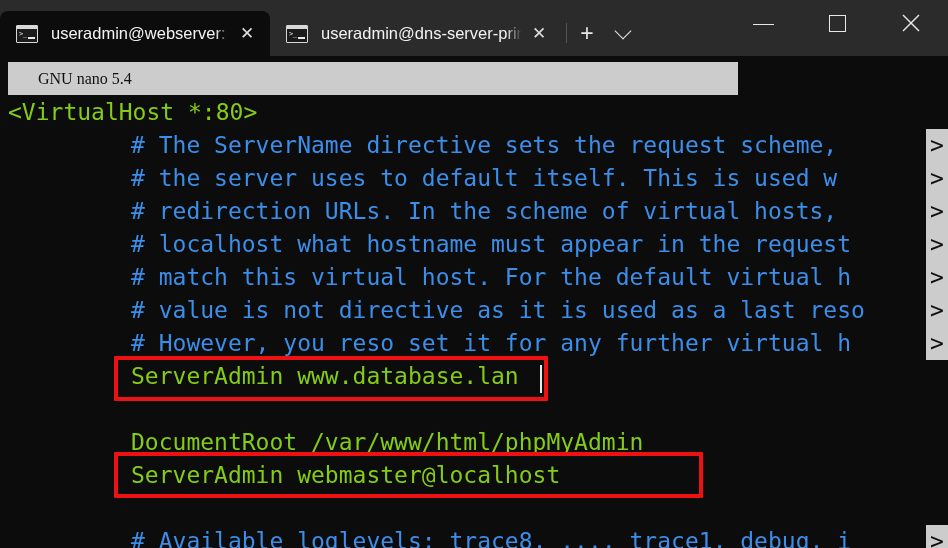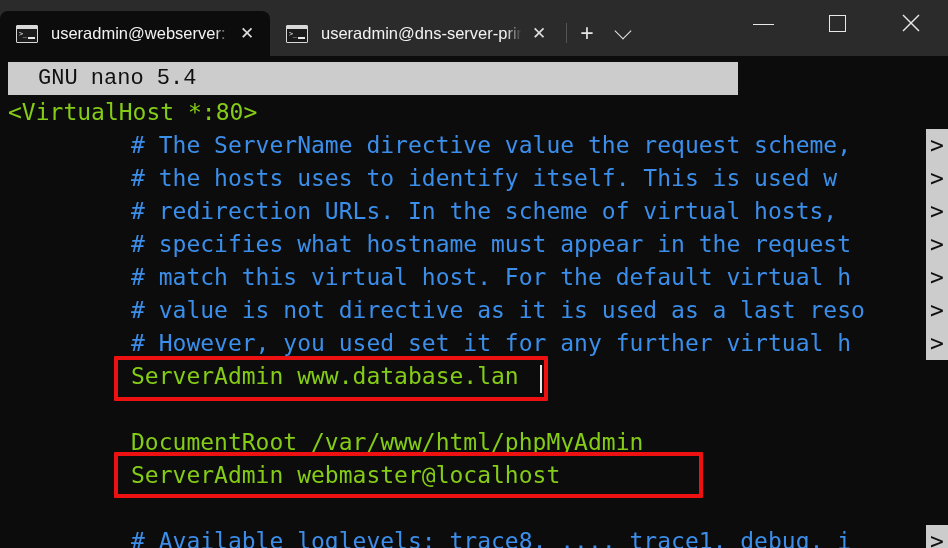--- a/index.html
+++ b/index.html
@@ -180,22 +180,22 @@
 
   
   .nano-bar {
     position: absolute;
     top: 62px;
     left: 8px;
     width: 730px;
     height: 33px;
     background: #cccccc;
     color: #101010;
-    font-family: Liberation Mono, monospace;
-    font-size: 22px;
+    font-family: Liberation Serif, serif;
+    font-size: 16px;
     line-height: 33px;
     white-space: pre;
     overflow: hidden;
   }
   .nano-bar .nb-ver { position: absolute; left: 30px; top: 0; }
   .nano-bar .nb-file { position: absolute; left: 438px; top: 0; }
 
   
   .editor {
     position: absolute;
@@ -309,51 +309,51 @@
     <span class="nb-ver">GNU nano 5.4</span>
   </div>
 
   <div class="editor">
 
     <div class="row">
       <span class="txt c-plain" style="left:8px">&lt;VirtualHost *:80&gt;</span>
     </div>
 
     <div class="row">
-      <span class="txt c-comment" style="left:131px"># The ServerName directive value the request scheme,</span>
-      <span class="cont">&gt;</span>
-    </div>
-
-    <div class="row">
-      <span class="txt c-comment" style="left:131px"># the hosts uses to identify itself. This is used w</span>
+      <span class="txt c-comment" style="left:131px"># The ServerName directive sets the request scheme,</span>
+      <span class="cont">&gt;</span>
+    </div>
+
+    <div class="row">
+      <span class="txt c-comment" style="left:131px"># the server uses to default itself. This is used w</span>
       <span class="cont">&gt;</span>
     </div>
 
     <div class="row">
       <span class="txt c-comment" style="left:131px"># redirection URLs. In the scheme of virtual hosts,</span>
       <span class="cont">&gt;</span>
     </div>
 
     <div class="row">
-      <span class="txt c-comment" style="left:131px"># specifies what hostname must appear in the request</span>
+      <span class="txt c-comment" style="left:131px"># localhost what hostname must appear in the request</span>
       <span class="cont">&gt;</span>
     </div>
 
     <div class="row">
       <span class="txt c-comment" style="left:131px"># match this virtual host. For the default virtual h</span>
       <span class="cont">&gt;</span>
     </div>
 
     <div class="row">
       <span class="txt c-comment" style="left:131px"># value is not directive as it is used as a last reso</span>
       <span class="cont">&gt;</span>
     </div>
 
     <div class="row">
-      <span class="txt c-comment" style="left:131px"># However, you used set it for any further virtual h</span>
+      <span class="txt c-comment" style="left:131px"># However, you reso set it for any further virtual h</span>
       <span class="cont">&gt;</span>
     </div>
 
     <div class="row">
       <span class="txt c-plain" style="left:131px">ServerAdmin www.database.lan</span>
     </div>
 
     <div class="row">
       <span class="txt c-plain" style="left:131px"></span>
     </div>

